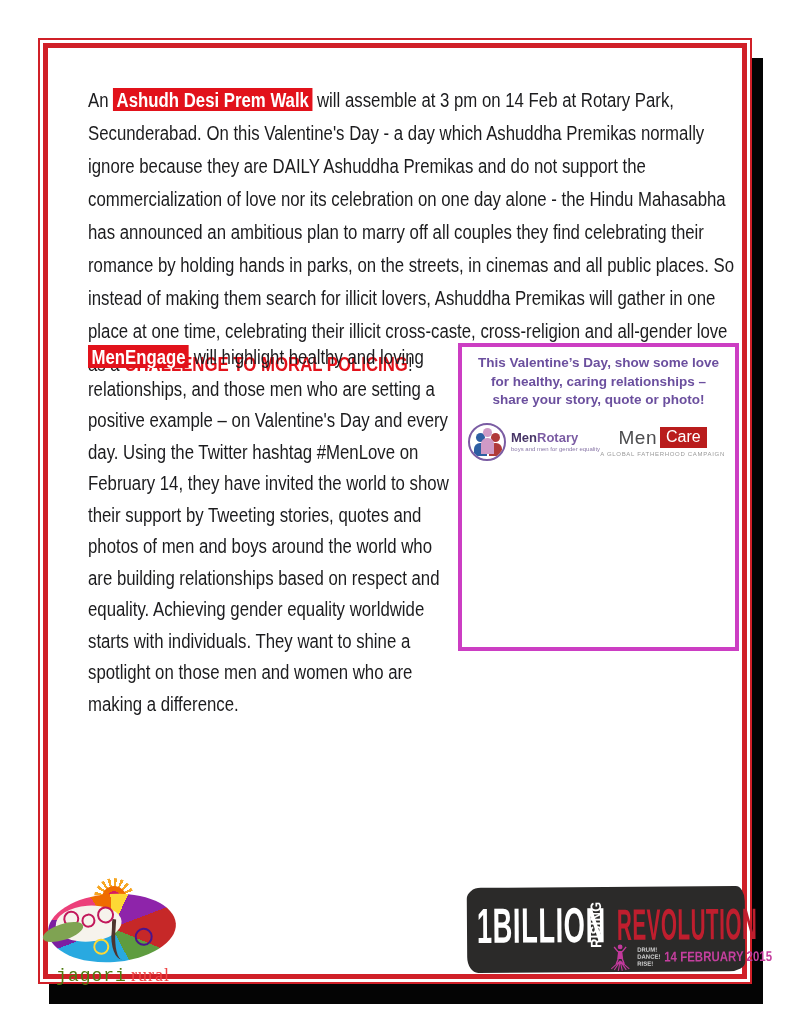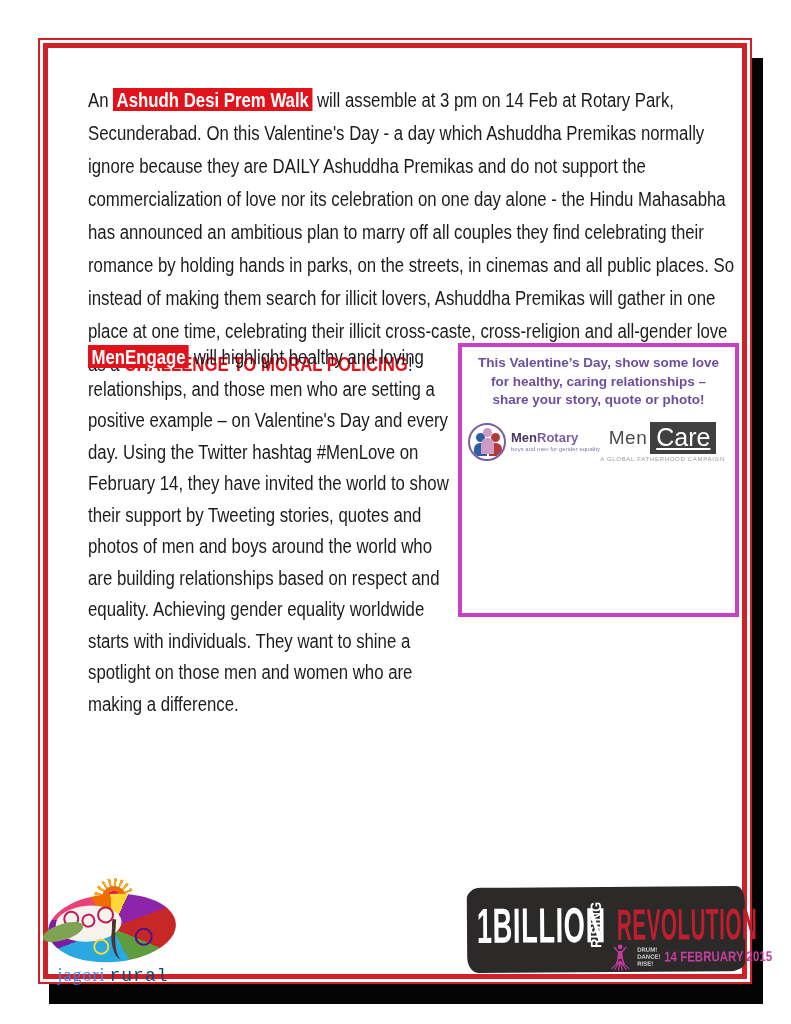--- a/index.html
+++ b/index.html
@@ -8,63 +8,63 @@
   
   .frame-outer{position:absolute;left:38px;top:38px;width:714px;height:946px;box-sizing:border-box;
         border:2px solid #d02028;padding:3px;background:#ffffff;box-shadow:11px 20px 0 #040404;}
   .frame-inner{width:100%;height:100%;box-sizing:border-box;border:5px solid #d02028;}
   
   .condense{position:absolute;transform:scaleX(0.86);transform-origin:0 0;
         font-size:19.5px;line-height:33px;color:#1c1c1e;font-stretch:condensed;letter-spacing:0px;}
   .hl-red{background:#e2121b;color:#ffffff;font-weight:bold;padding:1px 4px 0 4px;}
   .em-red{color:#e2121b;font-weight:bold;}
   
-  .card{position:absolute;left:458px;top:343px;width:281px;height:274px;box-sizing:border-box;
+  .card{position:absolute;left:458px;top:343px;width:281px;height:308px;box-sizing:border-box;
         border:4px solid #cc3ec3;background:#ffffff;display:flex;flex-direction:column;}
   .card-header{padding:7px 12px 4px 12px;text-align:center;font-weight:bold;font-size:13.5px;
         line-height:18.5px;color:#6b4f9e;}
   .photo{position:relative;flex:1;margin:0;background:linear-gradient(135deg,#9a9a9a 0%,#7c7c7c 45%,#646464 100%);overflow:hidden;}
   .ph{position:absolute;}
   .hashtag{position:absolute;left:0;right:-4px;bottom:2px;text-align:right;font-weight:bold;
         font-size:44px;letter-spacing:1px;color:rgba(126,97,170,0.95);transform:scaleX(0.98);transform-origin:right;}
   .logo-strip{height:52px;background:#ffffff;display:flex;align-items:center;justify-content:space-between;
         padding:2px 8px 4px 6px;}
   .me-logo{display:flex;align-items:center;gap:5px;}
   .me-circle{position:relative;width:38px;height:38px;border-radius:50%;border:2px solid #7a5ca3;
         background:#ffffff;overflow:hidden;box-sizing:border-box;}
   .pers{position:absolute;bottom:3px;}
   .pers .head{width:9px;height:9px;border-radius:50%;margin:0 auto 1px auto;}
   .pers .body{width:13px;height:13px;border-radius:6px 6px 0 0;}
   .me-name{font-size:13px;font-weight:bold;line-height:13px;}
   .me-tag{font-size:6px;color:#8a78a8;margin-top:2px;}
   .mc-logo{display:flex;flex-direction:column;align-items:center;margin-right:2px;}
   .mc-row{display:flex;align-items:center;gap:3px;}
   .mc-men{font-size:19px;color:#4c4c4e;letter-spacing:0.5px;}
-  .mc-care{font-size:25px;color:#ffffff;background:#404040;padding:1px 6px 2px 6px;text-decoration:underline;}
+  .mc-care{font-size:16px;color:#ffffff;background:#b91c1c;padding:1px 6px 2px 6px;}
   .mc-tag{font-size:6px;color:#999999;letter-spacing:0.7px;margin-top:2px;align-self:flex-end;}
   
   .jagori{position:absolute;left:46px;top:882px;width:134px;height:98px;}
   .j-art{position:relative;width:100%;height:80px;}
   .j-sun{position:absolute;left:48px;top:-4px;width:40px;height:40px;border-radius:50%;
         background:repeating-conic-gradient(#f6a623 0 9deg,rgba(246,166,35,0) 9deg 20deg);}
   .j-sun-core{position:absolute;left:56px;top:4px;width:24px;height:24px;border-radius:50%;
         background:radial-gradient(circle at 50% 50%,#d81b60 0 40%,#ef6c00 41% 100%);}
   .j-oval{position:absolute;left:2px;top:12px;width:128px;height:68px;border-radius:50%;overflow:hidden;
         transform:rotate(-4deg);
         background:conic-gradient(from 210deg,#29a9e0 0 12%,#7b1fa2 12% 20%,#ec407a 20% 33%,
           #ef6c00 33% 42%,#fdd835 42% 50%,#8e24aa 50% 62%,#c62828 62% 74%,#5e9c3f 74% 85%,#29a9e0 85% 100%);}
   .j-cloud{position:absolute;left:8px;top:10px;width:66px;height:36px;border-radius:50%;background:#f6f3ec;}
   .swirl{position:absolute;border:2px solid #c2185b;border-radius:50%;background:transparent;}
   .j-leaf{position:absolute;left:-4px;top:42px;width:42px;height:16px;border-radius:50%;
         background:#7fa352;transform:rotate(-18deg);}
   .j-trunk{position:absolute;left:62px;top:26px;width:14px;height:40px;border-left:4px solid #4e342e;
         border-radius:0 0 0 70%;transform:rotate(8deg);}
   .j-text{margin-top:3px;text-align:center;font-family:"Liberation Serif","DejaVu Serif",serif;
         font-size:18px;letter-spacing:1px;}
-  .j-purple{color:#3b82f6;} .j-green{color:#0c4a6e;margin-left:4px;font-family:Liberation Mono, monospace;}
+  .j-purple{color:#4d7c0f;font-family:Liberation Mono, monospace;} .j-green{color:#ef4444;margin-left:4px;}
   
   .obr{position:absolute;left:467px;top:887px;width:278px;height:85px;background:#2b2a29;
         border-radius:14px 9px 16px 11px / 11px 15px 9px 16px;transform:rotate(-0.4deg);}
   .obr-1billion{position:absolute;left:10px;top:13px;font-size:47px;line-height:47px;font-weight:bold;
         color:#ffffff;transform:scale(0.58,1.05);transform-origin:0 0;white-space:nowrap;letter-spacing:1px;}
   .obr-rising{position:absolute;left:120px;top:9px;width:22px;height:56px;}
   .obr-rising span{display:inline-block;font-size:15px;font-weight:bold;color:#ffffff;letter-spacing:0.5px;
         transform:rotate(-90deg) scaleX(0.85);transform-origin:28px 28px;white-space:nowrap;}
   .obr-revolution{position:absolute;left:150px;top:16px;font-size:44px;line-height:44px;font-weight:bold;
         color:#bf1e2e;transform:scale(0.47,1.0);transform-origin:0 0;white-space:nowrap;letter-spacing:1px;}

